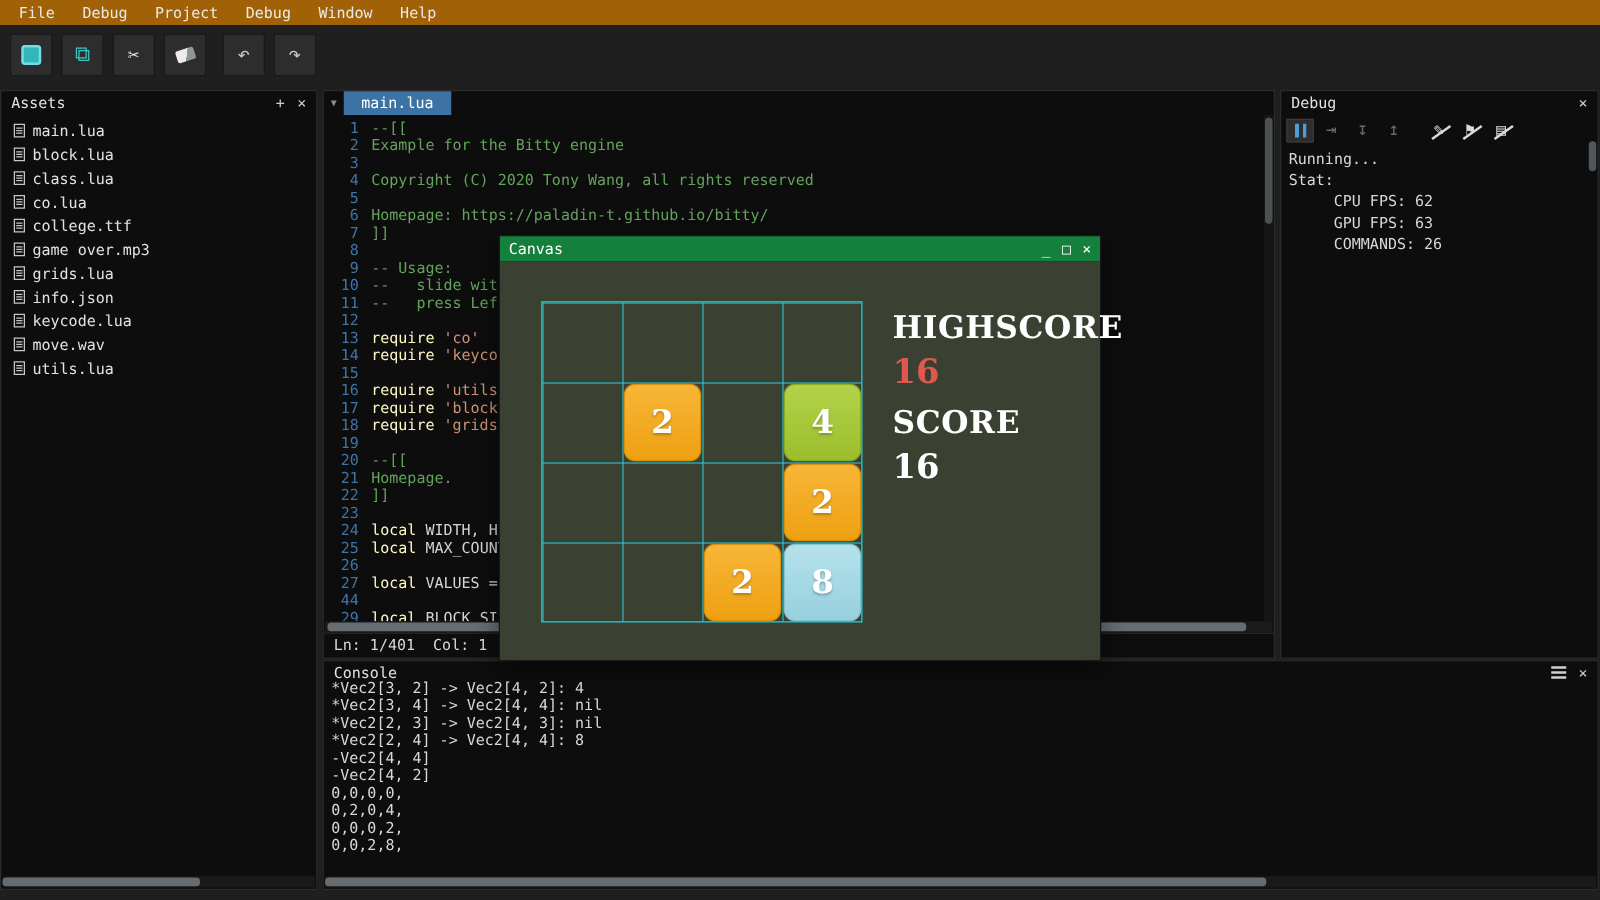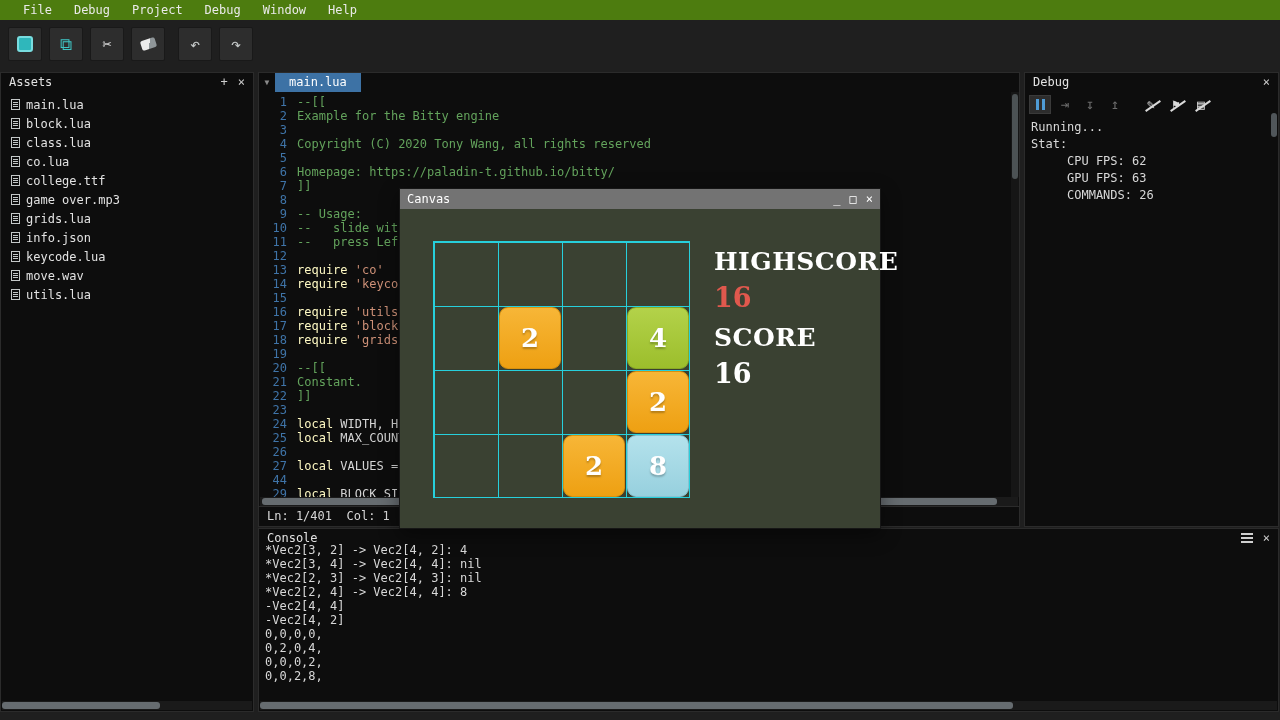--- a/index.html
+++ b/index.html
@@ -1,22 +1,22 @@
 <!DOCTYPE html>
 <html><head>
 <meta charset="utf-8">
 <style>
   *{box-sizing:border-box}
   html,body{margin:0;padding:0}
   body{width:1280px;height:720px;position:relative;background:#1f1f1f;
        font-family:"DejaVu Sans Mono",monospace;font-size:12px;color:#d8d8d8;overflow:hidden}
 
   
-  .menubar{position:absolute;left:0;top:0;right:0;height:20px;background:#4d7c0f;
-           display:flex;align-items:center;padding-left:12px}
+  .menubar{position:absolute;left:0;top:0;right:0;height:20px;background:#a16207;
+           display:flex;align-items:center;padding-left:4px}
   .menu-item{padding:0 11px;line-height:20px;color:#eaeaea;cursor:default}
 
   
   .toolbar{position:absolute;left:0;top:20px;right:0;height:48px;display:flex;align-items:center;padding-left:8px}
   .tbtn{width:34px;height:34px;margin-right:7px;background:#2d2d2d;border:1px solid #191919;
         border-radius:2px;display:flex;align-items:center;justify-content:center}
   .tbtn.gap{margin-left:6px}
   .icon-run{width:16px;height:16px;background:#2fb7bb;border:2px solid #79dde0;border-radius:3px}
   .icon-copy{color:#3ec6c6;font-size:17px;line-height:1}
   .icon-cut{color:#e6e6e6;font-size:15px;line-height:1}
@@ -84,21 +84,21 @@
   .console-menu-icon{width:12px;height:10px;border-top:2px solid #cfcfcf;border-bottom:2px solid #cfcfcf;
       background:linear-gradient(#cfcfcf,#cfcfcf) center/100% 2px no-repeat}
   .console-lines{flex:1;overflow:hidden;padding:0 6px;margin-top:-4px}
   .console-line{height:14px;line-height:14px;white-space:pre}
   .console-hscroll{height:9px;flex:none;margin:0 1px 1px}
   .console-hscroll .thumb{left:0;width:74%}
 
   
   .canvas-window{position:absolute;left:399px;top:188px;width:482px;height:341px;z-index:10;
       display:flex;flex-direction:column;border:1px solid #161616;box-shadow:0 6px 18px rgba(0,0,0,.45)}
-  .canvas-titlebar{height:20px;background:#737373;display:flex;align-items:center;justify-content:space-between;
+  .canvas-titlebar{height:20px;background:#15803d;display:flex;align-items:center;justify-content:space-between;
       padding:0 7px;color:#fff;flex:none}
   .win-controls{display:flex;gap:9px;align-items:center}
   .win-controls span{cursor:default;font-size:12px;line-height:20px;color:#fff}
   .canvas-body{flex:1;background:#3a4132;position:relative}
   .game-grid{position:absolute;left:33px;top:32px;width:257px;height:257px;border:1px solid #27cfdc;
       background-image:linear-gradient(to right,#27cfdc 1px,transparent 1px),
                        linear-gradient(to bottom,#27cfdc 1px,transparent 1px);
       background-size:64px 64px}
   .tile{position:absolute;width:62px;height:62px;border-radius:9px;display:flex;align-items:center;justify-content:center;
       font-family:"DejaVu Serif",serif;font-weight:bold;font-size:26px;color:#fff;text-shadow:0 2px 2px rgba(0,0,0,.25)}
@@ -224,21 +224,21 @@
         <div class="code-line"><span class="ln">11</span><span class="tok-comment">--   press Lef</span></div>
         <div class="code-line"><span class="ln">12</span></div>
         <div class="code-line"><span class="ln">13</span><span class="tok-keyword">require </span><span class="tok-string">'co'</span></div>
         <div class="code-line"><span class="ln">14</span><span class="tok-keyword">require </span><span class="tok-string">'keyco</span></div>
         <div class="code-line"><span class="ln">15</span></div>
         <div class="code-line"><span class="ln">16</span><span class="tok-keyword">require </span><span class="tok-string">'utils</span></div>
         <div class="code-line"><span class="ln">17</span><span class="tok-keyword">require </span><span class="tok-string">'block</span></div>
         <div class="code-line"><span class="ln">18</span><span class="tok-keyword">require </span><span class="tok-string">'grids</span></div>
         <div class="code-line"><span class="ln">19</span></div>
         <div class="code-line"><span class="ln">20</span><span class="tok-comment">--[[</span></div>
-        <div class="code-line"><span class="ln">21</span><span class="tok-comment">Constant.</span></div>
+        <div class="code-line"><span class="ln">21</span><span class="tok-comment">Homepage.</span></div>
         <div class="code-line"><span class="ln">22</span><span class="tok-comment">]]</span></div>
         <div class="code-line"><span class="ln">23</span></div>
         <div class="code-line"><span class="ln">24</span><span class="tok-keyword">local </span><span class="tok-plain">WIDTH, HE</span></div>
         <div class="code-line"><span class="ln">25</span><span class="tok-keyword">local </span><span class="tok-plain">MAX_COUNT</span></div>
         <div class="code-line"><span class="ln">26</span></div>
         <div class="code-line"><span class="ln">27</span><span class="tok-keyword">local </span><span class="tok-plain">VALUES =</span></div>
         <div class="code-line"><span class="ln">44</span></div>
         <div class="code-line"><span class="ln">29</span><span class="tok-keyword">local </span><span class="tok-plain">BLOCK_SI</span></div>
       </div>
     <div class="editor-vscroll">

